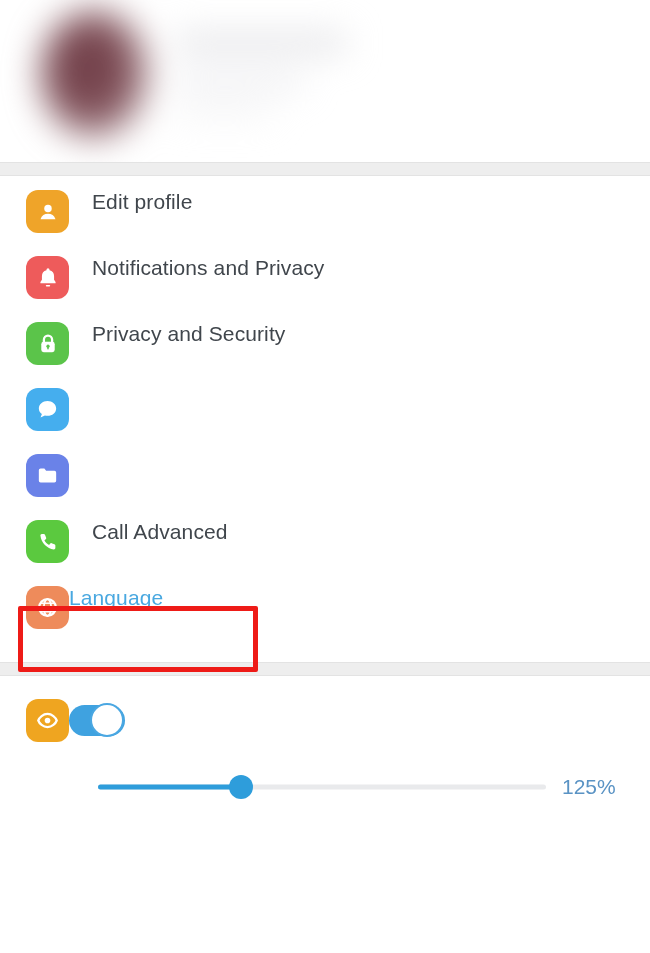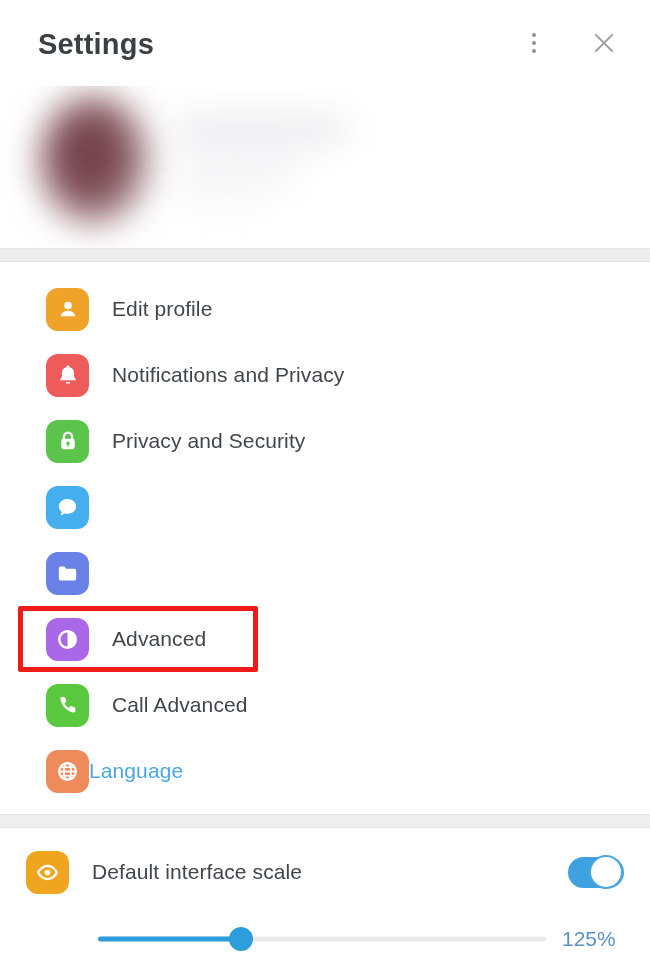--- a/index.html
+++ b/index.html
@@ -149,27 +149,26 @@
     box-sizing: border-box;
   }
 
   
   .menu {
     padding: 14px 0 10px 0;
     background: #ffffff;
   }
   .menu-row {
     display: flex;
-    align-items: center;
+    align-items: flex-start;
     height: 66px;
     padding: 0 26px 0 26px;
     box-sizing: border-box;
     position: relative;
     cursor: pointer;
-    margin-left: 20px;
   }
   .menu-label {
     font-size: 21px;
     color: #40464c;
     margin-left: 23px;
     flex: 1 1 auto;
     letter-spacing: .1px;
   }
   .menu-value {
     font-size: 21px;
@@ -282,35 +281,20 @@
     color: #5a93c4;
     flex: 0 0 auto;
     min-width: 62px;
   }
 </style>
 </head>
 <body>
 
 <div class="app">
 
-  <div class="header">
-    <div class="header-title">Settings</div>
-    <div class="header-actions">
-      <div class="icon-btn">
-        <span class="dots">
-            <i></i>
-            <i></i>
-            <i></i>
-          </span>
-      </div>
-      <div class="icon-btn">
-        <span class="xmark"></span>
-      </div>
-    </div>
-  </div>
 
   <div class="profile">
     <div class="profile-inner">
       <div class="profile-avatar"></div>
       <div class="profile-name"></div>
       <div class="profile-sub"></div>
       <div class="profile-sub2"></div>
     </div>
   </div>
 
@@ -359,29 +343,20 @@
     </div>
 
     <div class="menu-row">
       <span class="tile" style="background:#6a82e8">
         <svg width="27" height="27" viewBox="0 0 24 24">
             <path d="M4.3 7.4a1.6 1.6 0 0 1 1.6-1.6h3.3l1.6 1.9h7.3a1.6 1.6 0 0 1 1.6 1.6v7.3a1.6 1.6 0 0 1-1.6 1.6H5.9a1.6 1.6 0 0 1-1.6-1.6z" fill="#fff"></path>
           </svg>
       </span>
     </div>
 
-    <div class="menu-row">
-      <span class="tile" style="background:#a868e8">
-        <svg width="27" height="27" viewBox="0 0 24 24">
-            <circle cx="12" cy="12" r="7.3" fill="none" stroke="#fff" stroke-width="2.2"></circle>
-            <path d="M12 4.7a7.3 7.3 0 0 1 0 14.6z" fill="#fff"></path>
-          </svg>
-      </span>
-      <span class="menu-label">Advanced</span>
-    </div>
 
     <div class="menu-row">
       <span class="tile" style="background:#5bc93f">
         <svg width="26" height="26" viewBox="0 0 24 24">
             <path d="M8.1 4.6c.6 0 1 .3 1.2.9l1 2.6c.2.5 0 1.1-.4 1.4l-1.2.9c.9 1.9 2.4 3.4 4.3 4.3l.9-1.2c.3-.4.9-.6 1.4-.4l2.6 1c.6.2.9.7.9 1.2v2.3c0 .8-.7 1.4-1.5 1.3C11.2 18.3 5.7 12.8 5 6.1c-.1-.8.5-1.5 1.3-1.5z" fill="#fff"></path>
           </svg>
       </span>
       <span class="menu-label">Call Advanced</span>
     </div>
 
@@ -403,21 +378,20 @@
   <div class="separator"></div>
 
   <div class="scale-section">
     <div class="scale-row">
       <span class="tile" style="background:#efa520">
         <svg width="27" height="27" viewBox="0 0 24 24">
             <path d="M12 6.2c4 0 7.2 3 8.2 5.8-1 2.8-4.2 5.8-8.2 5.8s-7.2-3-8.2-5.8C4.8 9.2 8 6.2 12 6.2z" fill="none" stroke="#fff" stroke-width="2"></path>
             <circle cx="12" cy="12" r="2.5" fill="#fff"></circle>
           </svg>
       </span>
-      <span class="menu-label">Default interface scale</span>
       <span class="toggle">
         <span class="knob"></span>
       </span>
     </div>
     <div class="slider-row">
       <span class="slider">
         <span class="track"></span>
         <span class="fill" style="width:32%"></span>
         <span class="knob" style="left:32%"></span>
       </span>

